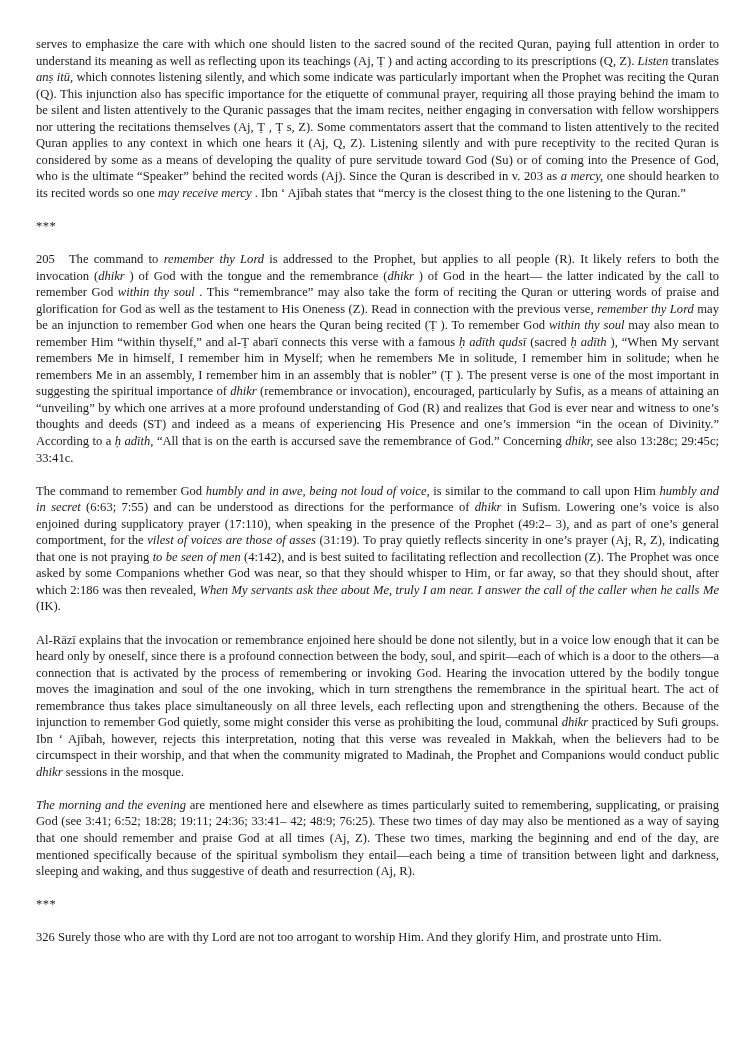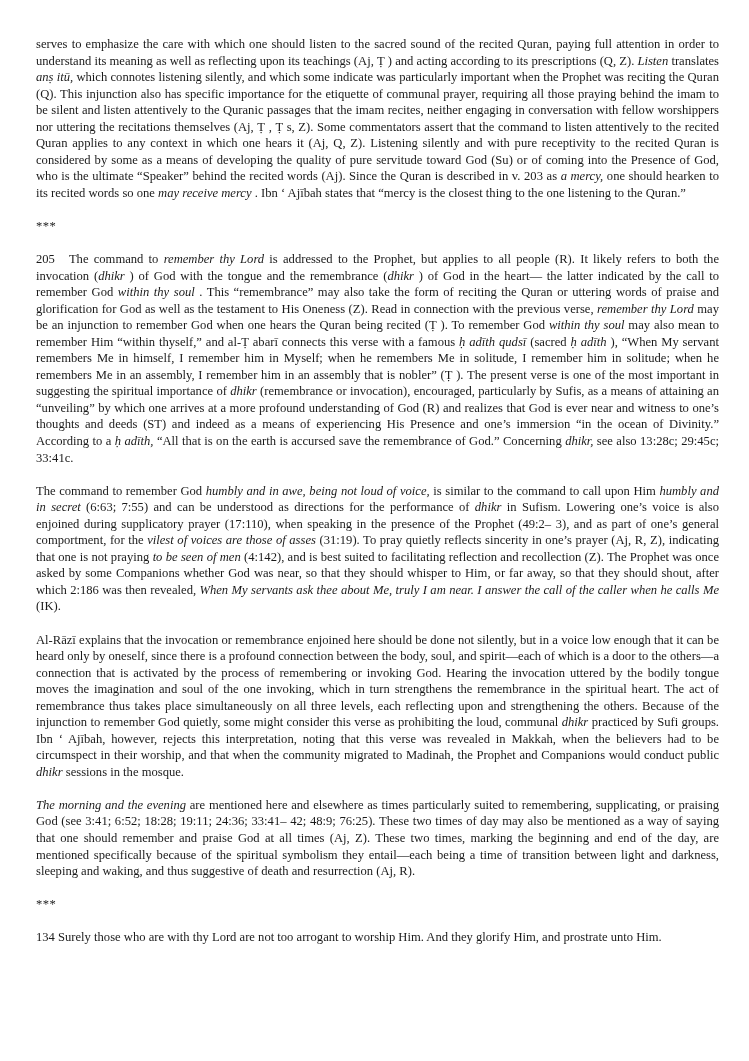--- a/index.html
+++ b/index.html
@@ -52,15 +52,15 @@
 
 <div class="page">
   <div class="body-text" id="content">
       <p class="para"><span>serves to emphasize the care with which one should listen to the sacred sound of the recited Quran, paying full attention in order to understand its meaning as well as reflecting upon its teachings (Aj, Ṭ ) and acting according to its prescriptions (Q, Z). </span><i>Listen</i><span> translates </span><i>anṣ itū,</i><span> which connotes listening silently, and which some indicate was particularly important when the Prophet was reciting the Quran (Q). This injunction also has specific importance for the etiquette of communal prayer, requiring all those praying behind the imam to be silent and listen attentively to the Quranic passages that the imam recites, neither engaging in conversation with fellow worshippers nor uttering the recitations themselves (Aj, Ṭ , Ṭ s, Z). Some commentators assert that the command to listen attentively to the recited Quran applies to any context in which one hears it (Aj, Q, Z). Listening silently and with pure receptivity to the recited Quran is considered by some as a means of developing the quality of pure servitude toward God (Su) or of coming into the Presence of God, who is the ultimate “Speaker” behind the recited words (Aj). Since the Quran is described in v. 203 as </span><i>a mercy,</i><span> one should hearken to its recited words so one </span><i>may receive mercy</i><span> . Ibn ʻ Ajībah states that “mercy is the closest thing to the one listening to the Quran.”</span></p>
       <p class="sep">***</p>
       <p class="para"><span>205</span><span class="gap-sm"></span><span>The command to </span><i>remember thy Lord</i><span> is addressed to the Prophet, but applies to all people (R). It likely refers to both the invocation (</span><i>dhikr</i><span> ) of God with the tongue and the remembrance (</span><i>dhikr</i><span> ) of God in the heart— the latter indicated by the call to remember God </span><i>within thy soul</i><span> . This “remembrance” may also take the form of reciting the Quran or uttering words of praise and glorification for God as well as the testament to His Oneness (Z). Read in connection with the previous verse, </span><i>remember thy Lord</i><span> may be an injunction to remember God when one hears the Quran being recited (Ṭ ). To remember God </span><i>within thy soul</i><span> may also mean to remember Him “within thyself,” and al-Ṭ abarī connects this verse with a famous </span><i>ḥ adīth qudsī</i><span> (sacred </span><i>ḥ adīth</i><span> ), “When My servant remembers Me in himself, I remember him in Myself; when he remembers Me in solitude, I remember him in solitude; when he remembers Me in an assembly, I remember him in an assembly that is nobler” (Ṭ ). The present verse is one of the most important in suggesting the spiritual importance of </span><i>dhikr</i><span> (remembrance or invocation), encouraged, particularly by Sufis, as a means of attaining an “unveiling” by which one arrives at a more profound understanding of God (R) and realizes that God is ever near and witness to one’s thoughts and deeds (ST) and indeed as a means of experiencing His Presence and one’s immersion “in the ocean of Divinity.” According to a </span><i>ḥ adīth,</i><span> “All that is on the earth is accursed save the remembrance of God.” Concerning </span><i>dhikr,</i><span> see also 13:28c; 29:45c; 33:41c.</span></p>
       <p class="para"><span>The command to remember God </span><i>humbly and in awe, being not loud of voice,</i><span> is similar to the command to call upon Him </span><i>humbly and in secret</i><span> (6:63; 7:55) and can be understood as directions for the performance of </span><i>dhikr</i><span> in Sufism. Lowering one’s voice is also enjoined during supplicatory prayer (17:110), when speaking in the presence of the Prophet (49:2– 3), and as part of one’s general comportment, for the </span><i>vilest of voices are those of asses</i><span> (31:19). To pray quietly reflects sincerity in one’s prayer (Aj, R, Z), indicating that one is not praying </span><i>to be seen of men</i><span> (4:142), and is best suited to facilitating reflection and recollection (Z). The Prophet was once asked by some Companions whether God was near, so that they should whisper to Him, or far away, so that they should shout, after which 2:186 was then revealed, </span><i>When My servants ask thee about Me, truly I am near. I answer the call of the caller when he calls Me</i><span> (IK).</span></p>
       <p class="para"><span>Al-Rāzī explains that the invocation or remembrance enjoined here should be done not silently, but in a voice low enough that it can be heard only by oneself, since there is a profound connection between the body, soul, and spirit—each of which is a door to the others—a connection that is activated by the process of remembering or invoking God. Hearing the invocation uttered by the bodily tongue moves the imagination and soul of the one invoking, which in turn strengthens the remembrance in the spiritual heart. The act of remembrance thus takes place simultaneously on all three levels, each reflecting upon and strengthening the others. Because of the injunction to remember God quietly, some might consider this verse as prohibiting the loud, communal </span><i>dhikr</i><span> practiced by Sufi groups. Ibn ʻ Ajībah, however, rejects this interpretation, noting that this verse was revealed in Makkah, when the believers had to be circumspect in their worship, and that when the community migrated to Madinah, the Prophet and Companions would conduct public </span><i>dhikr</i><span> sessions in the mosque.</span></p>
       <p class="para"><i>The morning and the evening</i><span> are mentioned here and elsewhere as times particularly suited to remembering, supplicating, or praising God (see 3:41; 6:52; 18:28; 19:11; 24:36; 33:41– 42; 48:9; 76:25). These two times of day may also be mentioned as a way of saying that one should remember and praise God at all times (Aj, Z). These two times, marking the beginning and end of the day, are mentioned specifically because of the spiritual symbolism they entail—each being a time of transition between light and darkness, sleeping and waking, and thus suggestive of death and resurrection (Aj, R).</span></p>
       <p class="sep">***</p>
-      <p class="verse"><span>134 Surely those who are with thy Lord are not too arrogant to worship Him. And they glorify Him, and prostrate unto Him.</span></p>
+      <p class="verse"><span>326 Surely those who are with thy Lord are not too arrogant to worship Him. And they glorify Him, and prostrate unto Him.</span></p>
     </div>
 </div>
 
 </body></html>

